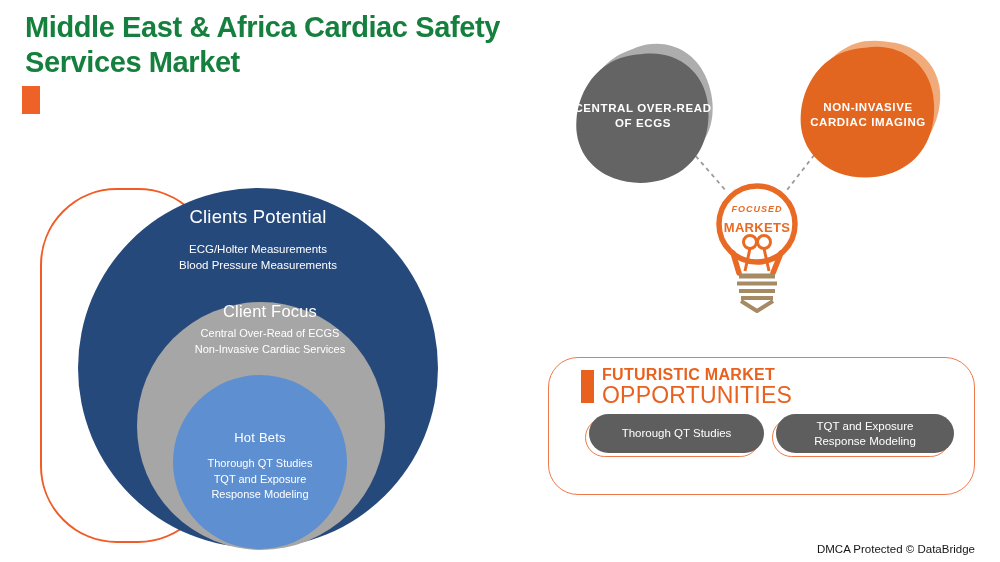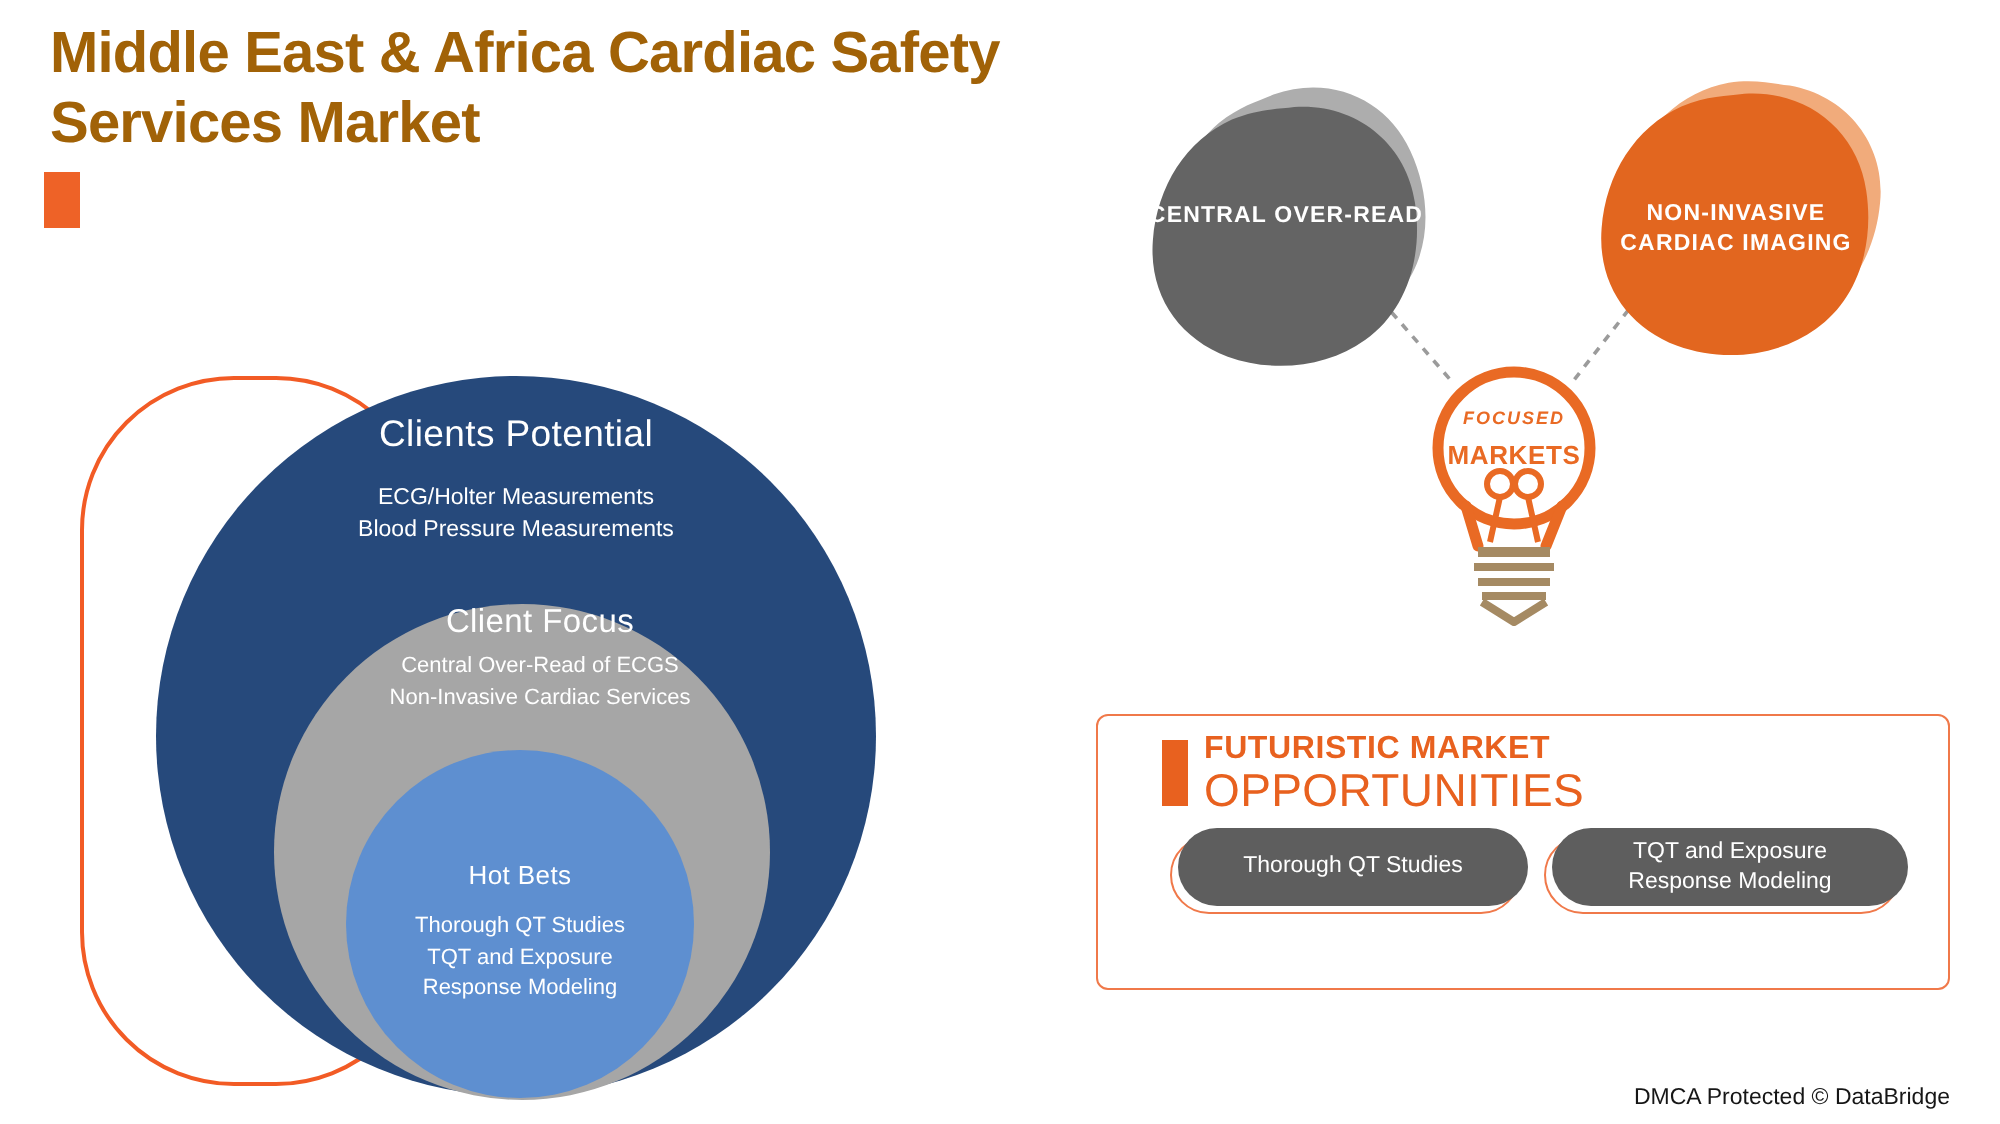--- a/index.html
+++ b/index.html
@@ -6,21 +6,21 @@
   html, body { background: #ffffff; }
   body { font-family: "Liberation Sans", "DejaVu Sans", sans-serif; }
   .canvas {
     position: relative; width: 1000px; height: 562px;
     background: #ffffff; overflow: hidden;
   }
 
   
   .title {
     position: absolute; left: 25px; top: 10px; width: 560px;
-    font-size: 29px; font-weight: 700; color: #a16207;
+    font-size: 29px; font-weight: 700; color: #15803d;
     line-height: 1.22; letter-spacing: -0.4px;
   }
   .title span { display: block; }
   .subtitle-bullet {
     position: absolute; left: 22px; top: 86px; width: 18px; height: 28px;
     background: #ee6227;
   }
   .subtitle {
     position: absolute; left: 50px; top: 85px; width: 540px;
     font-size: 13.5px; color: #3b3b3b; line-height: 1.42;
@@ -60,21 +60,21 @@
   .node-label span { display: block; }
   .node-label-0 { left: 13px;  top: 81px; width: 150px; }
   .node-label-1 { left: 233px; top: 80px; width: 160px; }
   .bulb-label { position: absolute; left: 142px; top: 184px; width: 120px; text-align: center; color: #e96a24; }
   .bulb-label .bl1 { display: block; font-size: 9px;  font-weight: 700; letter-spacing: 1px; font-style: italic; }
   .bulb-label .bl2 { display: block; font-size: 13px; font-weight: 700; letter-spacing: 0.3px; margin-top: 6px; }
 
   
   .opps-box {
     position: absolute; left: 548px; top: 357px; width: 427px; height: 138px;
-    border: 1.6px solid #f0794a; border-radius: 6px;
+    border: 1.6px solid #f0794a; border-radius: 30px;
   }
   .opps-bar { position: absolute; left: 32px; top: 12px; width: 13px; height: 33px; background: #e8611f; }
   .opps-title { position: absolute; left: 53px; top: 8px; color: #e8611f; }
   .opps-title .ot1 { display: block; font-size: 16px; font-weight: 700; letter-spacing: 0.3px; }
   .opps-title .ot2 { display: block; font-size: 23px; font-weight: 400; letter-spacing: 0.2px; margin-top: -2px; }
   .pill { position: absolute; top: 56px; height: 39px; }
   .pill-0 { left: 40px;  width: 175px; }
   .pill-1 { left: 227px; width: 178px; }
   .pill-outline {
     position: absolute; left: -4px; top: 4px; width: 100%; height: 100%;
@@ -163,20 +163,21 @@
           <path d="M182,263.5 h40" stroke-width="4"></path>
           <path d="M184,271 h36" stroke-width="4"></path>
           <path d="M186,278 h32" stroke-width="4"></path>
           <path d="M186,281 L202,291 L218,281" stroke-width="4" stroke-linejoin="round"></path>
         </g>
       </g>
     </svg>
 
     <div class="node-label node-label-0">
       <span>CENTRAL OVER-READ</span>
+      <span>OF ECGS</span>
     </div>
     <div class="node-label node-label-1">
       <span>NON-INVASIVE</span>
       <span>CARDIAC IMAGING</span>
     </div>
     <div class="bulb-label">
       <span class="bl1">FOCUSED</span>
       <span class="bl2">MARKETS</span>
     </div>
   </div>

